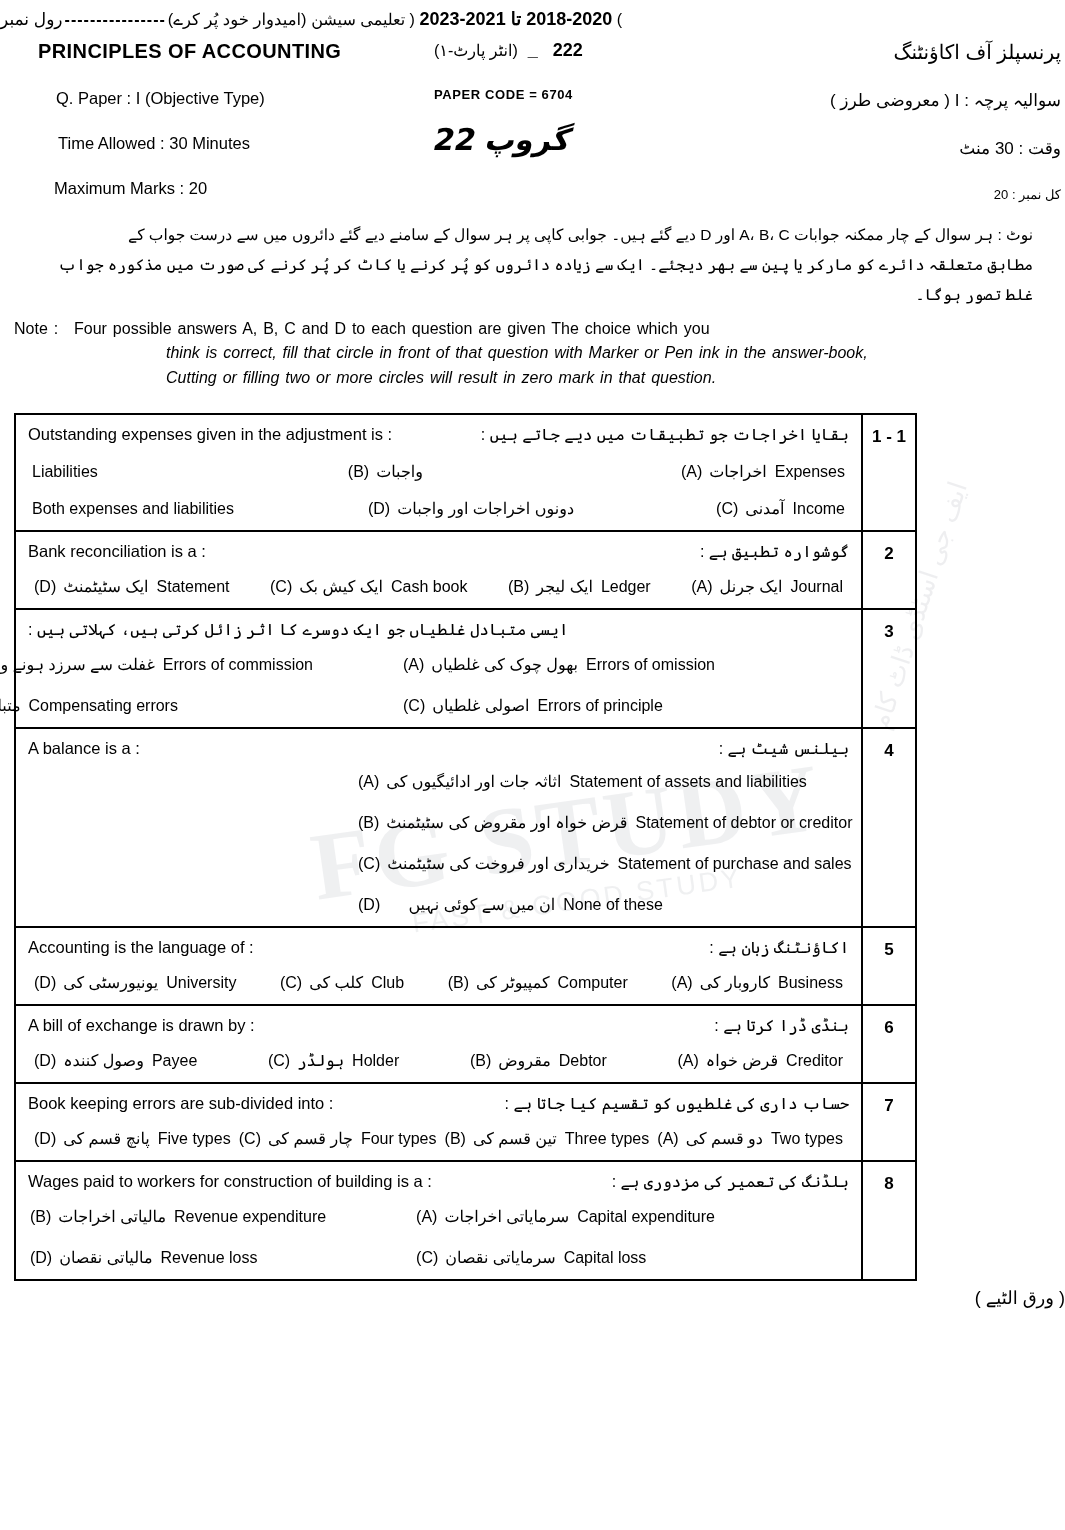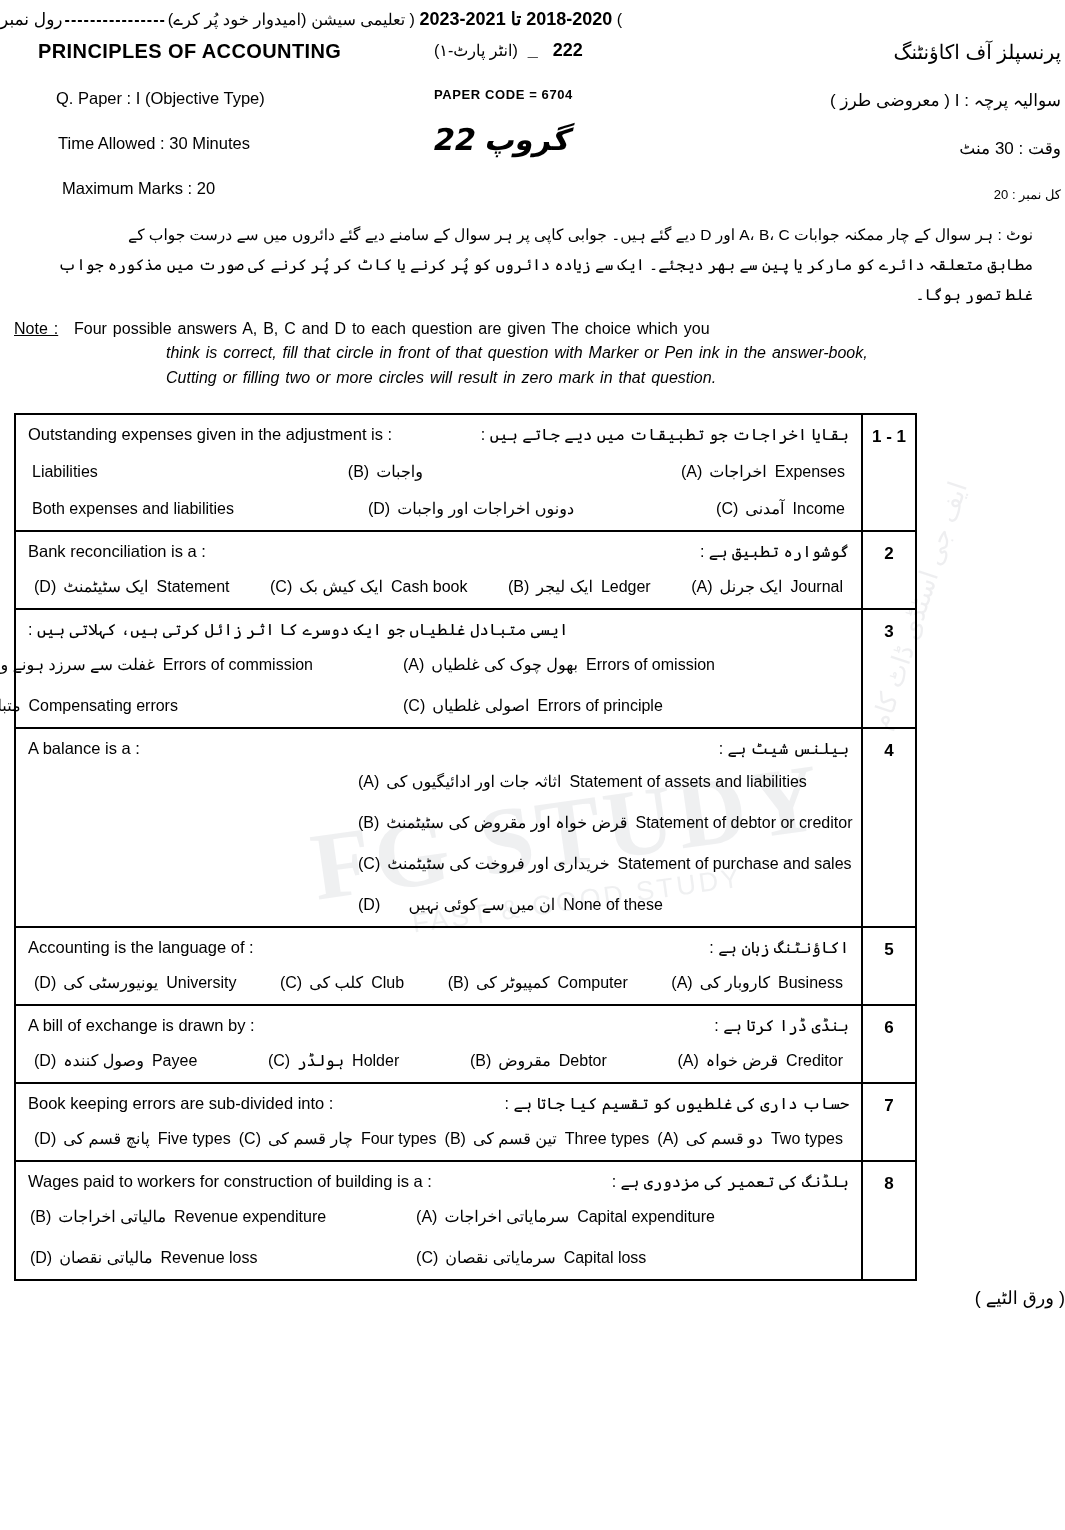--- a/index.html
+++ b/index.html
@@ -104,21 +104,21 @@
   .col-right{ text-align: right; direction: rtl; padding-right: 8px; }
 
   .subj-en {
     font-size: 20px;
     font-weight: bold;
     letter-spacing: 0.4px;
     margin-bottom: 26px;
   }
   .qpaper-en { font-size: 16.5px; margin: 0 0 26px 18px; }
   .time-en   { font-size: 16.5px; margin: 0 0 26px 20px; }
-  .marks-en  { font-size: 16.5px; margin-left: 24px; }
+  .marks-en  { font-size: 16.5px; margin-left: 16px; }
 
   .code-no   { font-size: 18px; font-weight: bold; margin-bottom: 26px; }
   .code-no .urd { font-size: 16px; font-weight: normal; }
   .paper-code{ font-size: 13px; font-weight: bold; letter-spacing: 0.6px; margin-bottom: 20px; }
   .handwrite {
     font-size: 30px;
     font-weight: bold;
     font-family: "DejaVu Sans", sans-serif;
     transform: skewX(-12deg);
     letter-spacing: -1px;
@@ -144,21 +144,21 @@
     padding-left: 24px;
   }
   .note-en {
     font-size: 16px;
     line-height: 1.55;
     margin-top: 6px;
     padding-left: 62px;
     text-indent: -62px;
     word-spacing: 1.5px;
   }
-  .note-en .lbl { display: inline-block; width: 60px; text-indent: 0; text-decoration: underline; }
+  .note-en .lbl { display: inline-block; width: 60px; text-indent: 0; }
   .note-en .l2, .note-en .l3 { display: block; padding-left: 90px; text-indent: 0; font-style: italic; }
 
   
   .qtable {
     position: relative;
     z-index: 2;
     margin: 22px 14px 0 14px;
     border: 2.5px solid #000;
     border-collapse: collapse;
     width: 903px;

